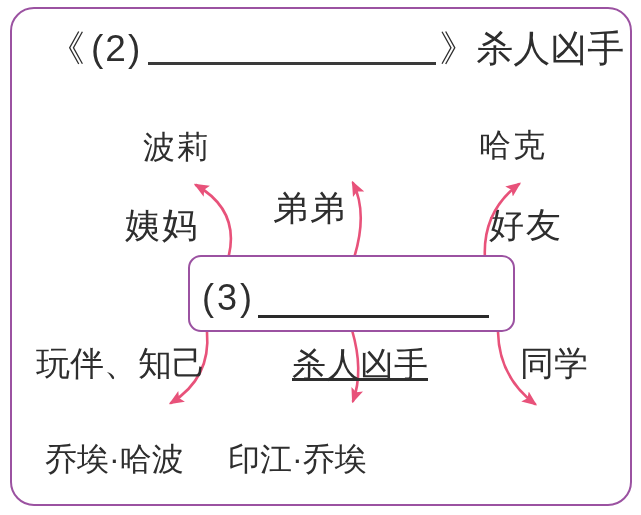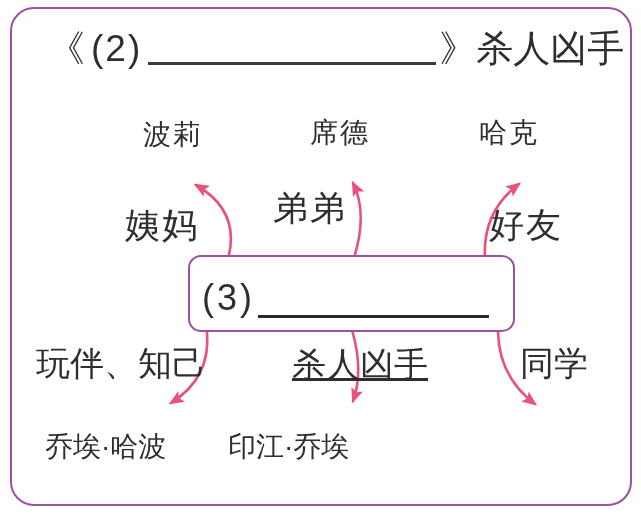--- a/index.html
+++ b/index.html
@@ -13,21 +13,21 @@
   }
   .title{
     position:absolute;left:48px;top:28px;display:flex;align-items:flex-end;
     font-size:37px;line-height:1.15;white-space:nowrap;
   }
   .title .num{margin-left:6px;letter-spacing:2px;}
   .title-blank{
     width:288px;height:10px;border-bottom:3px solid #3a3a3a;margin:0 3px 6px 6px;
   }
   .t{position:absolute;line-height:1;white-space:nowrap;}
-  .fs36{font-size:28px;}
+  .fs36{font-size:32px;margin-top:10px;}
   .fs34{font-size:34px;}
   .fs35{font-size:35px;}
   .ls2{letter-spacing:2px;}
   #n-polly{left:143px;top:121px;}
   #n-sid{left:310px;top:119px;}
   #n-huck{left:479px;top:119px;}
   #r-aunt{left:125px;top:207px;}
   #r-brother{left:273px;top:190px;}
   #r-friend{left:489px;top:207px;}
   #r-playmate{left:36px;top:347px;font-family:Liberation Serif, serif;}
@@ -56,21 +56,20 @@
 
   <div class="title">
     <span>《</span>
       <span class="num">(2)</span>
     <span class="title-blank"></span>
     <span>》</span>
       <span>杀人凶手</span>
   </div>
 
   <span class="t fs36 ls2" id="n-polly">波莉</span>
-  <span class="t fs36 ls2" id="n-sid">席德</span>
   <span class="t fs35 ls2" id="r-aunt">姨妈</span>
 
   <span class="t fs36 ls2" id="n-huck">哈克</span>
   <span class="t fs35 ls2" id="r-brother">弟弟</span>
   <span class="t fs35 ls2" id="r-friend">好友</span>
 
   <svg class="arrow-layer" viewBox="0 0 641 515">
     <defs>
       <marker id="ah" viewBox="0 0 12 10" refX="10" refY="5" markerWidth="15" markerHeight="13" orient="auto" markerUnits="userSpaceOnUse">
         <path d="M0,0 L12,5 L0,10 L2.5,5 Z" fill="#e8527a"></path>

